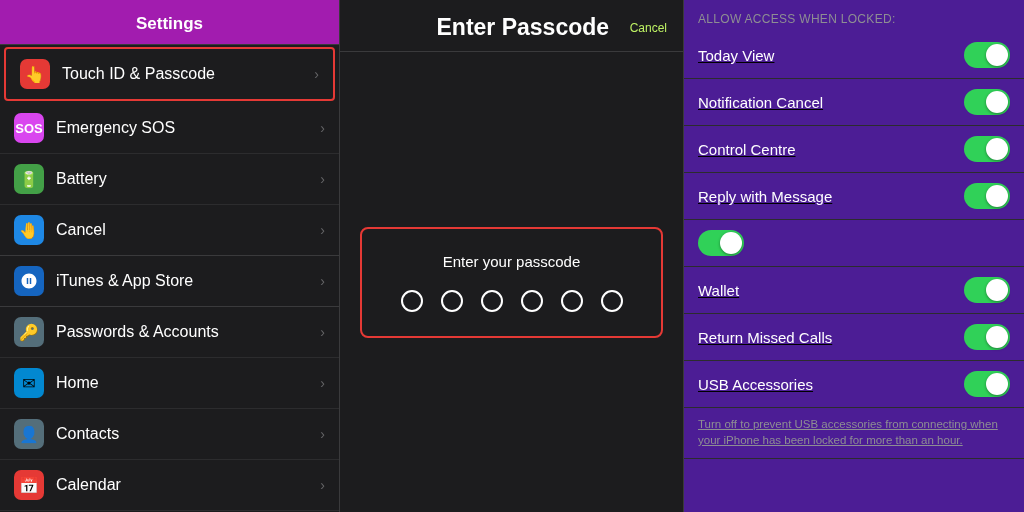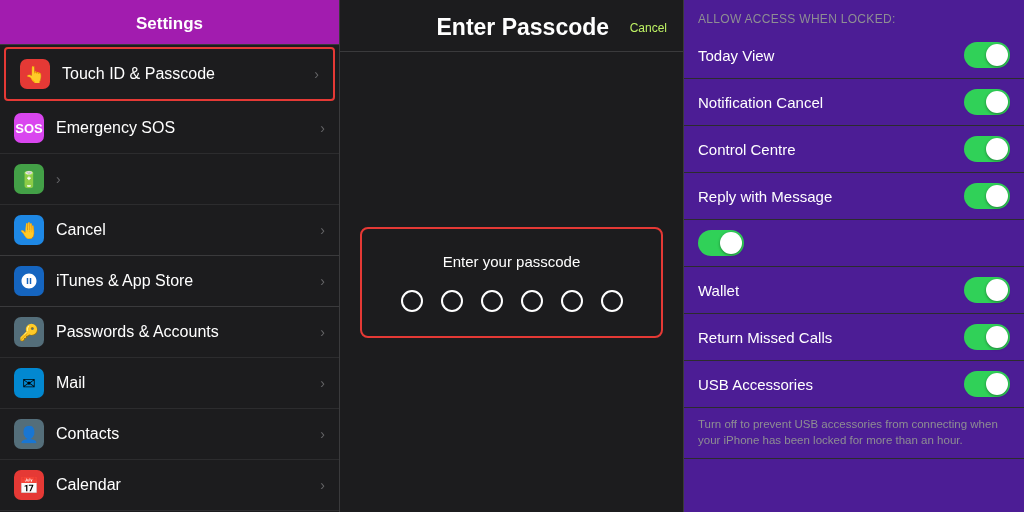--- a/index.html
+++ b/index.html
@@ -150,20 +150,21 @@
       font-size: 12px;
       padding: 12px 14px 6px;
       letter-spacing: 0.3px;
       text-transform: uppercase;
     }
     .locked-row {
       display: flex;
       align-items: center;
       padding: 10px 14px;
       border-bottom: 1px solid #2c2c2e;
+      text-decoration: underline;
     }
     .locked-row-label {
       color: #fff;
       font-size: 15px;
       flex: 1;
     }
     .toggle {
       width: 46px;
       height: 26px;
       border-radius: 13px;
@@ -181,20 +182,21 @@
       top: 2px;
       right: 2px;
       box-shadow: 0 1px 3px rgba(0,0,0,0.4);
     }
     .locked-note {
       color: #8e8e93;
       font-size: 11.5px;
       padding: 8px 14px 10px;
       line-height: 1.4;
       border-bottom: 1px solid #2c2c2e;
+      text-decoration: underline;
     }
   </style>
 </head>
 <body>
 
 <div class="panel-settings">
   <div class="settings-header">Settings</div>
 
   <div class="settings-group">
 
@@ -203,20 +205,21 @@
       <span class="settings-label">Touch ID &amp; Passcode</span>
       <span class="settings-chevron">›</span>
     </div>
     <div class="settings-row">
       <div class="settings-icon icon-orange" style="font-size:13px;font-weight:700;color:#fff;">SOS</div>
       <span class="settings-label">Emergency SOS</span>
       <span class="settings-chevron">›</span>
     </div>
     <div class="settings-row">
       <div class="settings-icon icon-green">🔋</div>
+      <span class="settings-label">Battery</span>
       <span class="settings-chevron">›</span>
     </div>
     <div class="settings-row">
       <div class="settings-icon icon-blue">🤚</div>
       <span class="settings-label">Cancel</span>
       <span class="settings-chevron">›</span>
     </div>
   </div>
 
   <div class="settings-group">
@@ -232,21 +235,21 @@
   </div>
 
   <div class="settings-group">
     <div class="settings-row">
       <div class="settings-icon icon-gray">🔑</div>
       <span class="settings-label">Passwords &amp; Accounts</span>
       <span class="settings-chevron">›</span>
     </div>
     <div class="settings-row">
       <div class="settings-icon" style="background:#0288d1;">✉</div>
-      <span class="settings-label">Mail</span>
+      <span class="settings-label">Home</span>
       <span class="settings-chevron">›</span>
     </div>
     <div class="settings-row">
       <div class="settings-icon" style="background:#546e7a;">👤</div>
       <span class="settings-label">Contacts</span>
       <span class="settings-chevron">›</span>
     </div>
     <div class="settings-row">
       <div class="settings-icon icon-red2">📅</div>
       <span class="settings-label">Calendar</span>

